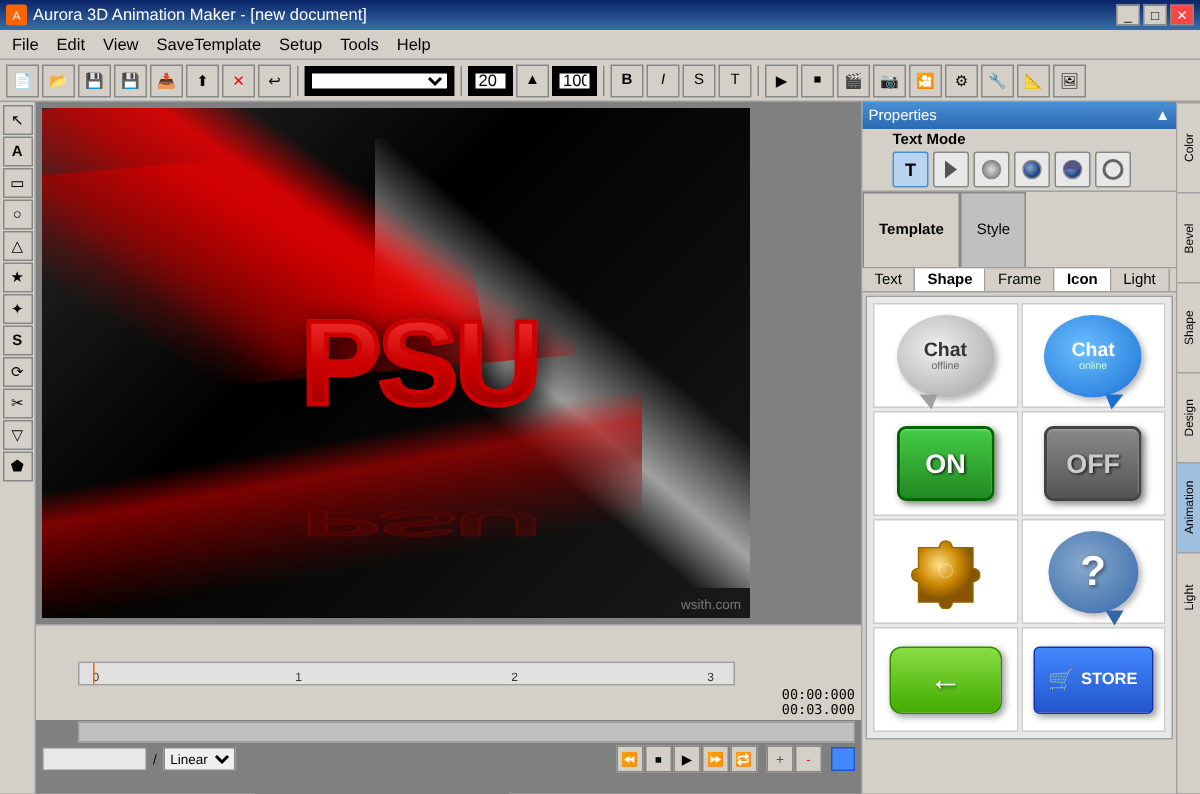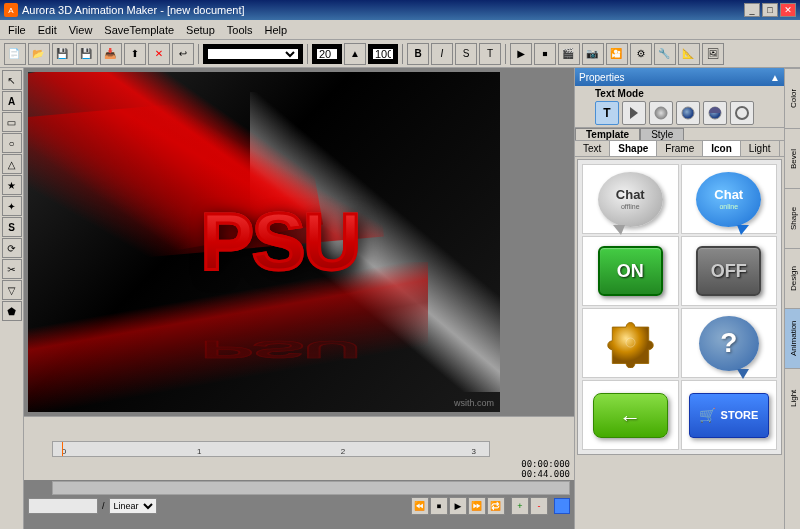--- a/index.html
+++ b/index.html
@@ -52,21 +52,21 @@
     
     
     .text-mode-row { padding: 2px 20px; border-bottom: 1px solid #a0a0a0; }
     .text-mode-label { font-size: 10px; font-weight: bold; margin-bottom: 2px; }
     .text-mode-icons { display: flex; gap: 3px; align-items: center; }
     .tm-icon { width: 24px; height: 24px; background: #e8e8e8; border: 1px solid #888; display: flex; align-items: center; justify-content: center; font-size: 12px; cursor: pointer; border-radius: 2px; }
     .tm-icon.active { background: #b8d4f0; border-color: #4a8fd4; }
 
     
     .inner-tabs { display: flex; border-bottom: 1px solid #a0a0a0; }
-    .inner-tab { padding: 0 10px; font-size: 10px; cursor: pointer; border: 1px solid #888; border-bottom: none; background: #c0c0c0; text-align: center; }
+    .inner-tab { padding: 19px 10px; font-size: 10px; cursor: pointer; border: 1px solid #888; border-bottom: none; background: #c0c0c0; text-align: center; }
     .inner-tab.active { background: #d4d0c8; font-weight: bold; }
 
     
     .sub-tabs { display: flex; border-bottom: 1px solid #a0a0a0; background: #d4d0c8; }
     .sub-tab { padding: 2px 8px; font-size: 10px; cursor: pointer; border-right: 1px solid #a0a0a0; }
     .sub-tab.active { background: white; font-weight: bold; }
 
     
     .icon-grid { display: grid; grid-template-columns: 1fr 1fr; gap: 2px; padding: 4px; flex: 1; background: #e8e8e8; border: 1px solid #a0a0a0; margin: 2px; }
     .icon-cell { background: white; border: 1px solid #ccc; display: flex; align-items: center; justify-content: center; cursor: pointer; padding: 4px; min-height: 70px; }
@@ -216,21 +216,21 @@
         <div style="flex:1;height:16px;background:#e0e0e0;border:1px solid #a0a0a0;position:relative;display:flex;align-items:flex-end;">
           <div style="position:absolute;left:2%;font-size:8px;color:#333;">0</div>
           <div style="position:absolute;left:33%;font-size:8px;color:#333;">1</div>
           <div style="position:absolute;left:66%;font-size:8px;color:#333;">2</div>
           <div style="position:absolute;left:96%;font-size:8px;color:#333;">3</div>
 
           <div style="position:absolute;left:2%;top:0;width:1px;height:100%;background:#ff6600;"></div>
         </div>
         <div style="width:80px;font-size:9px;text-align:right;font-family:monospace;margin-top:40px;">
           <div>00:00:000</div>
-          <div>00:44.000</div>
+          <div>00:03.000</div>
         </div>
       </div>
 
       <div style="display:flex;align-items:center;">
         <div style="width:24px;"></div>
         <div style="flex:1;height:14px;background:#c0c0c0;border:1px solid #a0a0a0;"></div>
       </div>
 
       <div style="display:flex;align-items:center;gap:2px;margin-top:2px;">
         <div style="width:70px;height:16px;background:#e8e8e8;border:1px solid #888;font-size:9px;display:flex;align-items:center;padding:0 3px;"></div>

